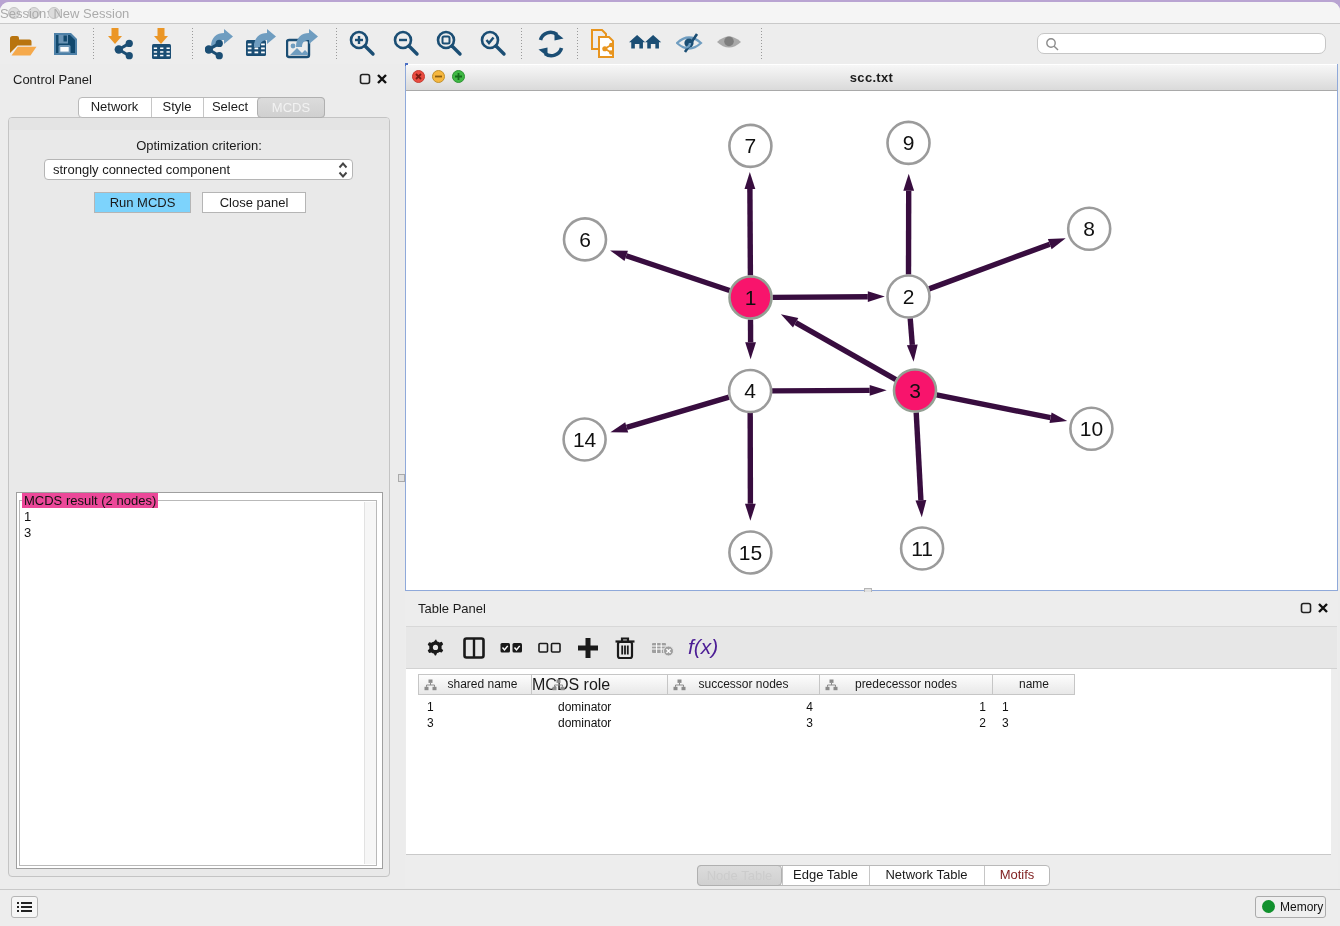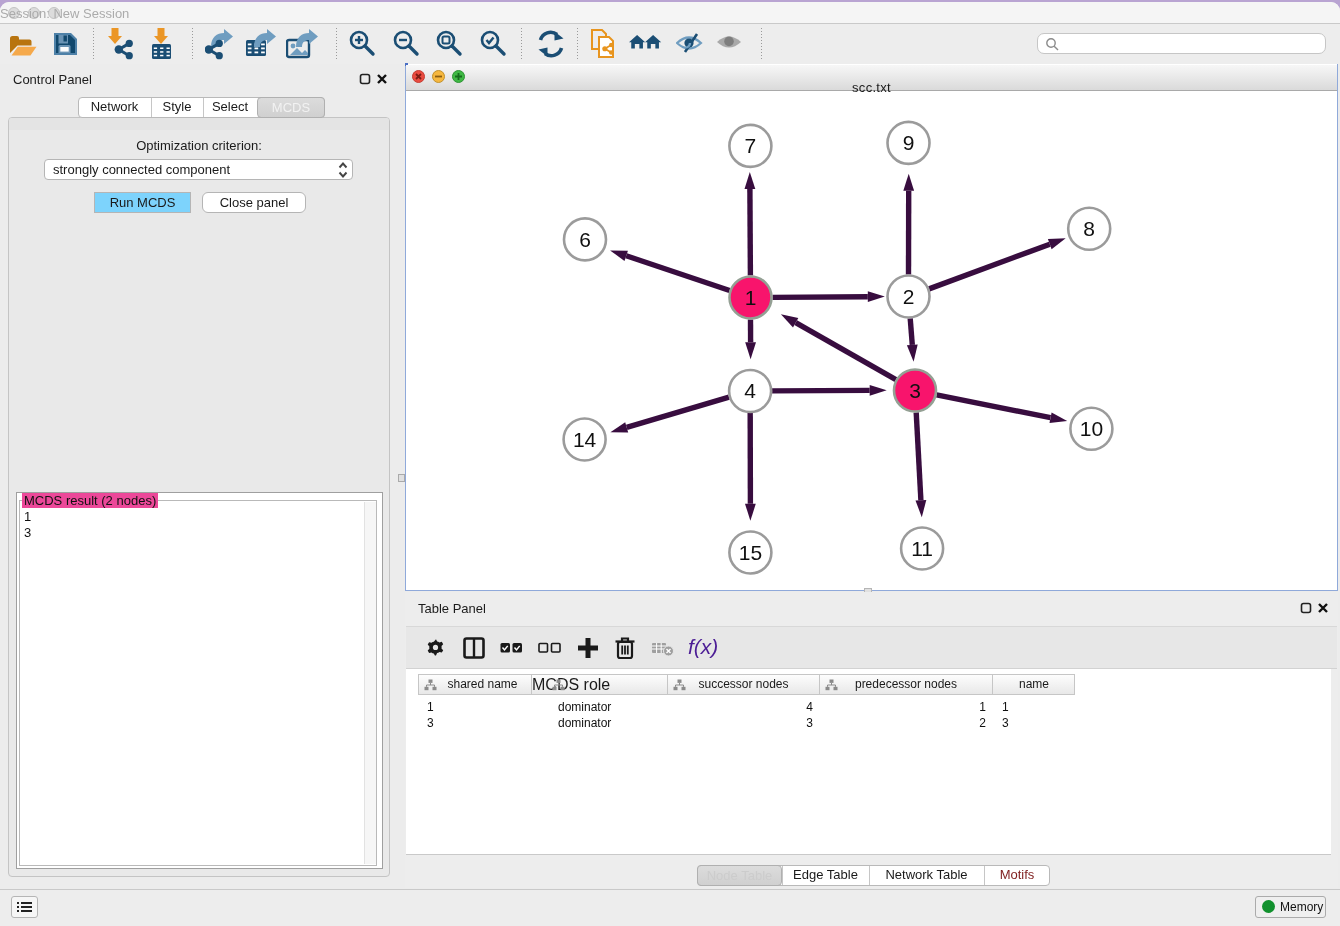--- a/index.html
+++ b/index.html
@@ -161,21 +161,21 @@
 <div class="abs" style="left:151px;top:97px;width:52px;height:21px;font-size:13px;color:#1a1a1a;text-align:center;line-height:20px">Style</div>
 <div class="abs" style="left:203px;top:98px;width:1px;height:19px;background:#c6c6c6"></div>
 <div class="abs" style="left:203px;top:97px;width:54px;height:21px;font-size:13px;color:#1a1a1a;text-align:center;line-height:20px">Select</div>
 <div class="abs" style="left:257px;top:97px;width:68px;height:21px;background:linear-gradient(#dcdcdc,#d0d0d0);border:1px solid #b0b0b0;border-radius:4px;font-size:13px;color:#f2f2f2;text-align:center;line-height:20px">MCDS</div>
 <div class="abs" style="left:0;top:138px;width:398px;text-align:center;font-size:13px;color:#1a1a1a">Optimization criterion:</div>
 <div class="abs" style="left:44px;top:159px;width:309px;height:21px;background:#fff;border:1px solid #b5b5b5;border-radius:4px;font-size:13px;color:#1a1a1a;line-height:19px;padding-left:8px">strongly connected component</div>
 <svg class="abs" style="left:337px;top:162px" width="12" height="16" viewBox="0 0 12 16">
     <path d="M2.5 5.5 L6 1.5 L9.5 5.5 M2.5 10.5 L6 14.5 L9.5 10.5" fill="none" stroke="#444" stroke-width="1.9"></path>
   </svg>
 <div class="abs" style="left:94px;top:192px;width:97px;height:21px;background:#7dd3fc;border:1px solid #b5b5b5;border-radius:0;font-size:13px;text-align:center;line-height:19px;color:#1a1a1a">Run MCDS</div>
-<div class="abs" style="left:202px;top:192px;width:104px;height:21px;background:#fff;border:1px solid #b5b5b5;border-radius:6px;font-size:13px;text-align:center;line-height:19px;color:#1a1a1a">Close panel</div>
+<div class="abs" style="left:202px;top:192px;width:104px;height:21px;background:#fff;border:1px solid #b5b5b5;border-radius:0;font-size:13px;text-align:center;line-height:19px;color:#1a1a1a">Close panel</div>
 <div class="abs" style="left:16px;top:492px;width:367px;height:377px;background:#fff;border:1px solid #9f9f9f"></div>
 <div class="abs" style="left:19px;top:500px;width:358px;height:366px;border:1px solid #b9b9b9"></div>
 <div class="abs" style="left:22px;top:493px;background:#ec4899;padding:0 2px;font-size:13px;color:#111">MCDS result (2 nodes)</div>
 <div class="abs" style="left:364px;top:502px;width:12px;height:362px;background:#f6f6f6;border-left:1px solid #e2e2e2"></div>
 <div class="abs" style="left:24px;top:509px;font-size:13px;color:#111;line-height:16px">1<br>3</div>
 <div class="abs" style="left:398px;top:474px;width:7px;height:8px;background:#e0e0e0;border:1px solid #aaa"></div>
 <div class="abs" style="left:405px;top:64px;width:933px;height:527px;border:1px solid #8fa9da;border-top:none;background:#fff"></div>
 <div class="abs" style="left:405px;top:63px;width:3px;height:3px;background:#4a6fc4"></div>
 <div class="abs" style="left:406px;top:65px;width:931px;height:26px;background:linear-gradient(#f7f7f7,#dadada);border-bottom:1px solid #a9a9a9"></div>
 <div class="abs" style="left:412px;top:70px;width:13px;height:13px;border-radius:50%;background:#ea4b40;border:1px solid #c43d33"></div>
@@ -183,21 +183,21 @@
     <path d="M4 4 l5 5 m0 -5 l-5 5" stroke="#7e1c14" stroke-width="1.8"></path>
   </svg>
 <div class="abs" style="left:432px;top:70px;width:13px;height:13px;border-radius:50%;background:#f6b73e;border:1px solid #c1912c"></div>
 <svg class="abs" style="left:432px;top:70px" width="13" height="13" viewBox="0 0 13 13">
     <path d="M3 6.5 h7" stroke="#8a5d12" stroke-width="1.8"></path>
   </svg>
 <div class="abs" style="left:452px;top:70px;width:13px;height:13px;border-radius:50%;background:#3fb844;border:1px solid #2e9334"></div>
 <svg class="abs" style="left:452px;top:70px" width="13" height="13" viewBox="0 0 13 13">
     <path d="M6.5 3 v7 M3 6.5 h7" stroke="#156b1c" stroke-width="1.8"></path>
   </svg>
-<div class="abs" style="left:406px;top:80px;width:931px;text-align:center;font-size:13px;font-weight:normal;letter-spacing:0.3px;color:#1b1b1b">scc.txt</div>
+<div class="abs" style="left:406px;top:70px;width:931px;text-align:center;font-size:13px;font-weight:bold;letter-spacing:0.3px;color:#1b1b1b">scc.txt</div>
 <svg class="abs" style="left:406px;top:91px" width="932" height="500" viewBox="0 0 932 500">
     <line x1="344.4" y1="184.5" x2="343.9" y2="98.0" stroke="#380d3f" stroke-width="5.4"></line>
     <polygon points="343.8,81.0 349.3,98.0 338.5,98.0" fill="#380d3f"></polygon>
     <line x1="323.6" y1="199.5" x2="220.2" y2="164.8" stroke="#380d3f" stroke-width="5.4"></line>
     <polygon points="204.1,159.4 221.9,159.7 218.5,169.9" fill="#380d3f"></polygon>
     <line x1="366.5" y1="206.4" x2="461.8" y2="205.7" stroke="#380d3f" stroke-width="5.4"></line>
     <polygon points="478.8,205.6 461.8,211.1 461.8,200.3" fill="#380d3f"></polygon>
     <line x1="344.5" y1="228.5" x2="344.6" y2="251.3" stroke="#380d3f" stroke-width="5.4"></line>
     <polygon points="344.6,268.3 339.2,251.3 350.0,251.3" fill="#380d3f"></polygon>
     <line x1="502.5" y1="183.5" x2="502.7" y2="99.7" stroke="#380d3f" stroke-width="5.4"></line>

